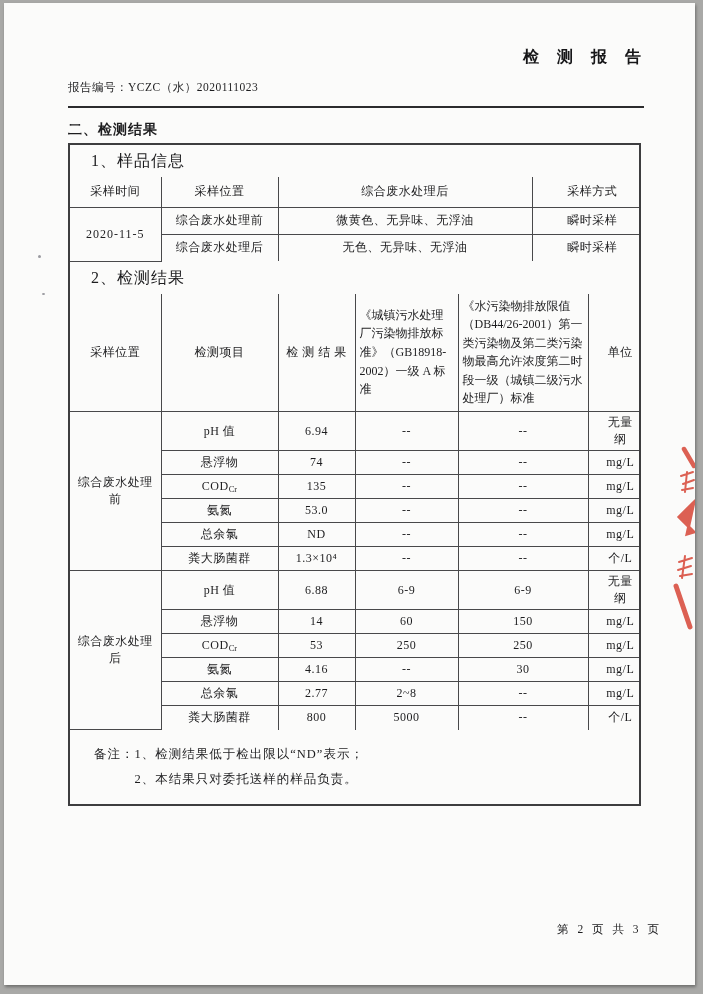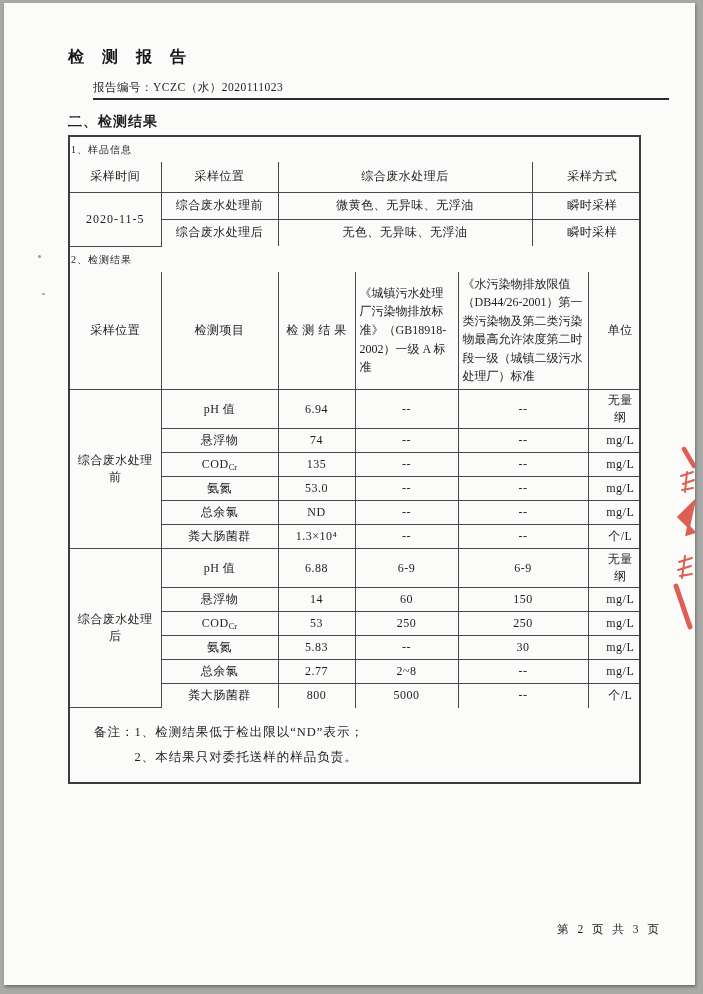--- a/index.html
+++ b/index.html
@@ -15,56 +15,55 @@
     position: absolute;
     left: 4px; top: 3px;
     width: 691px; height: 982px;
     background: #fbfbfa;
     box-shadow: 1px 2px 3px rgba(0,0,0,.35);
   }
   .content { position: absolute; left: 64px; top: 0; width: 580px; }
 
   .title {
     margin-top: 44px;
-    text-align: left;
+    text-align: right;
     font-size: 16px;
     font-weight: bold;
     letter-spacing: 7px;
     color: #161618;
   }
   .report-line {
     margin-top: 12px;
     width: 576px;
     font-size: 11.5px;
-    padding-bottom: 3px;
+    padding-bottom: 11px;
     border-bottom: 2px solid #2b2b2d;
     letter-spacing: .5px;
-    margin-left: 25px;
   }
   .section-heading {
     margin-top: 13px;
     font-size: 14px;
     font-weight: bold;
     letter-spacing: 1px;
   }
   .subsection-heading {
     margin-top: 8px;
     font-size: 13px;
     letter-spacing: 1px;
   }
 
   .table-box {
     margin-top: 4px;
     width: 573px;
     border: 2px solid #3d3d3f;
     background: #fbfbfa;
   }
   .label-row {
-    font-size: 10px;
-    padding: 6px 7px 5px 1px;
+    font-size: 16px;
+    padding: 6px 7px 5px 21px;
     letter-spacing: 1px;
   }
   table { border-collapse: collapse; table-layout: fixed; width: 100%; }
   td, th {
     border: 1px solid #48484a;
     font-size: 12px;
     font-weight: normal;
     text-align: center;
     vertical-align: middle;
     padding: 2px 3px;
@@ -239,21 +238,21 @@
         </tr>
         <tr>
           <td><span>COD</span><sub class="cr">Cr</sub></td>
           <td>53</td>
           <td>250</td>
           <td>250</td>
           <td>mg/L</td>
         </tr>
         <tr>
           <td><span>氨氮</span><sub class="cr"></sub></td>
-          <td>5.83</td>
+          <td>4.16</td>
           <td>--</td>
           <td>30</td>
           <td>mg/L</td>
         </tr>
         <tr>
           <td><span>总余氯</span><sub class="cr"></sub></td>
           <td>2.77</td>
           <td>2~8</td>
           <td>--</td>
           <td>mg/L</td>

